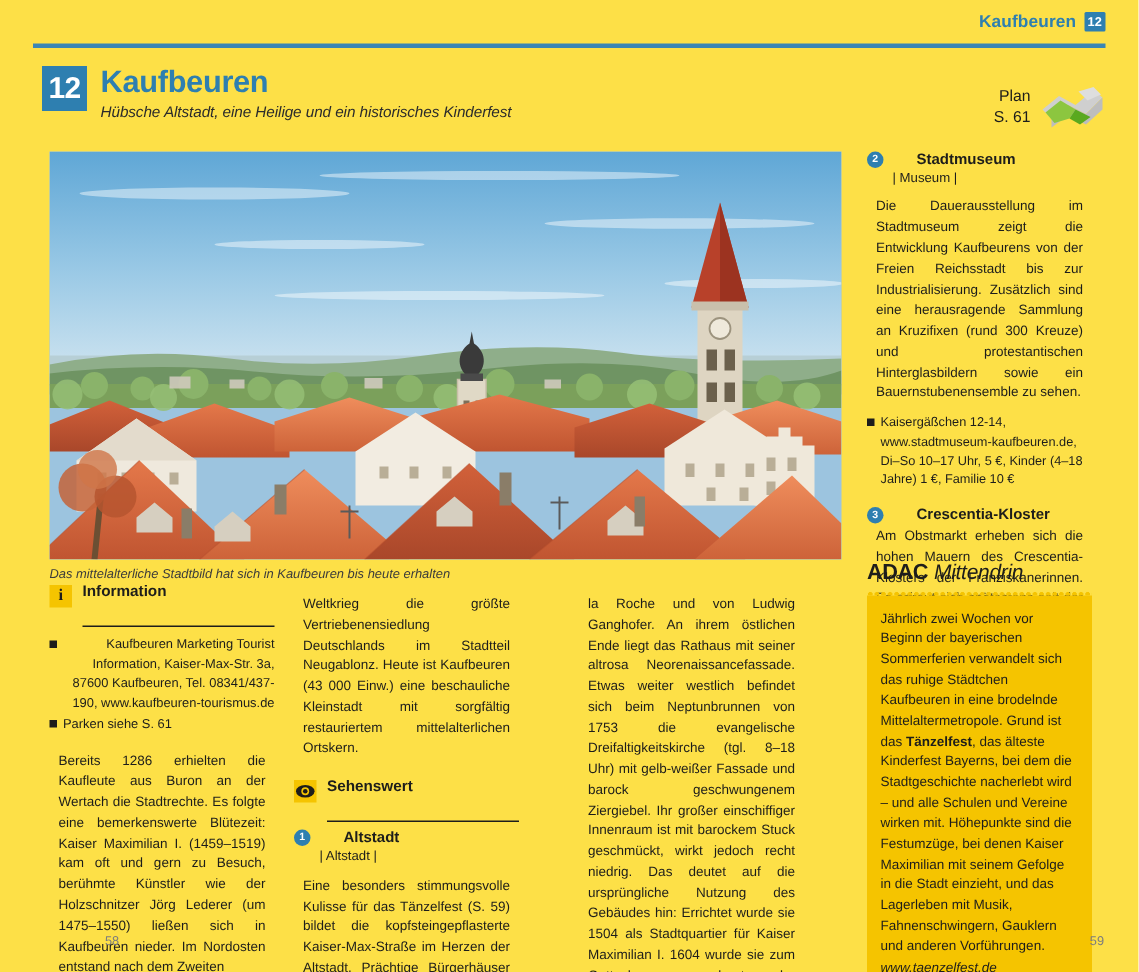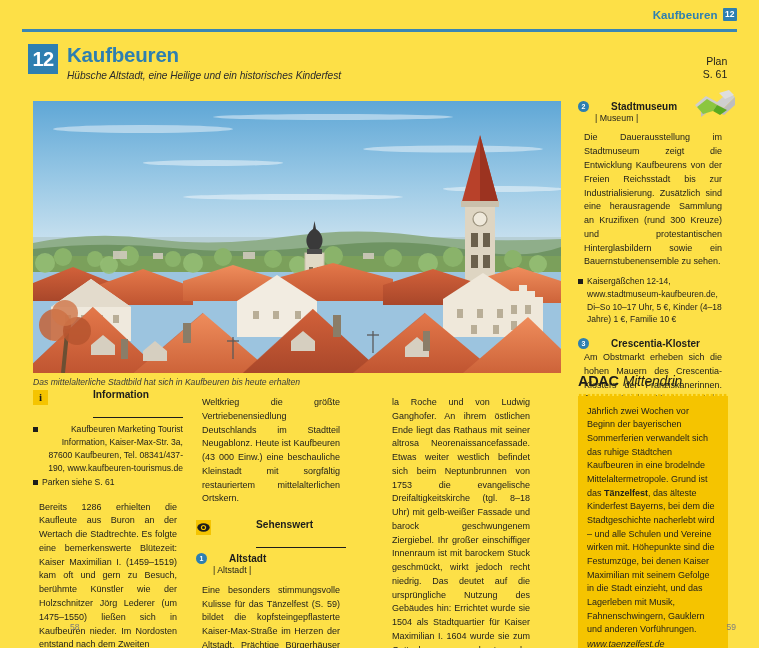--- a/index.html
+++ b/index.html
@@ -94,21 +94,20 @@
   }
 
   
   .plan {
     position: absolute;
     right: 22px;
     top: 55px;
     display: flex;
     align-items: center;
     gap: 6px;
-    flex-direction: column;
   }
   .plan-text {
     text-align: right;
     font-size: 10.5px;
     line-height: 1.25;
     color: #1d1d1b;
   }
   .plan-icon {
     width: 44px;
     height: 33px;
@@ -169,21 +168,20 @@
     font-weight: bold;
     font-family: "Liberation Serif", serif;
     line-height: 1;
   }
   .sec-title-wrap {
     flex: 1 1 auto;
     border-bottom: 1.3px solid #1d1d1b;
     display: flex;
     align-items: flex-start;
     padding-bottom: 17px;
-    margin-left: 38px;
   }
   .sec-title {
     font-size: 10.2px;
     font-weight: bold;
     line-height: 1;
   }
 
   .bullet-list { margin-top: 4px; }
   .bullet-item {
     display: flex;

